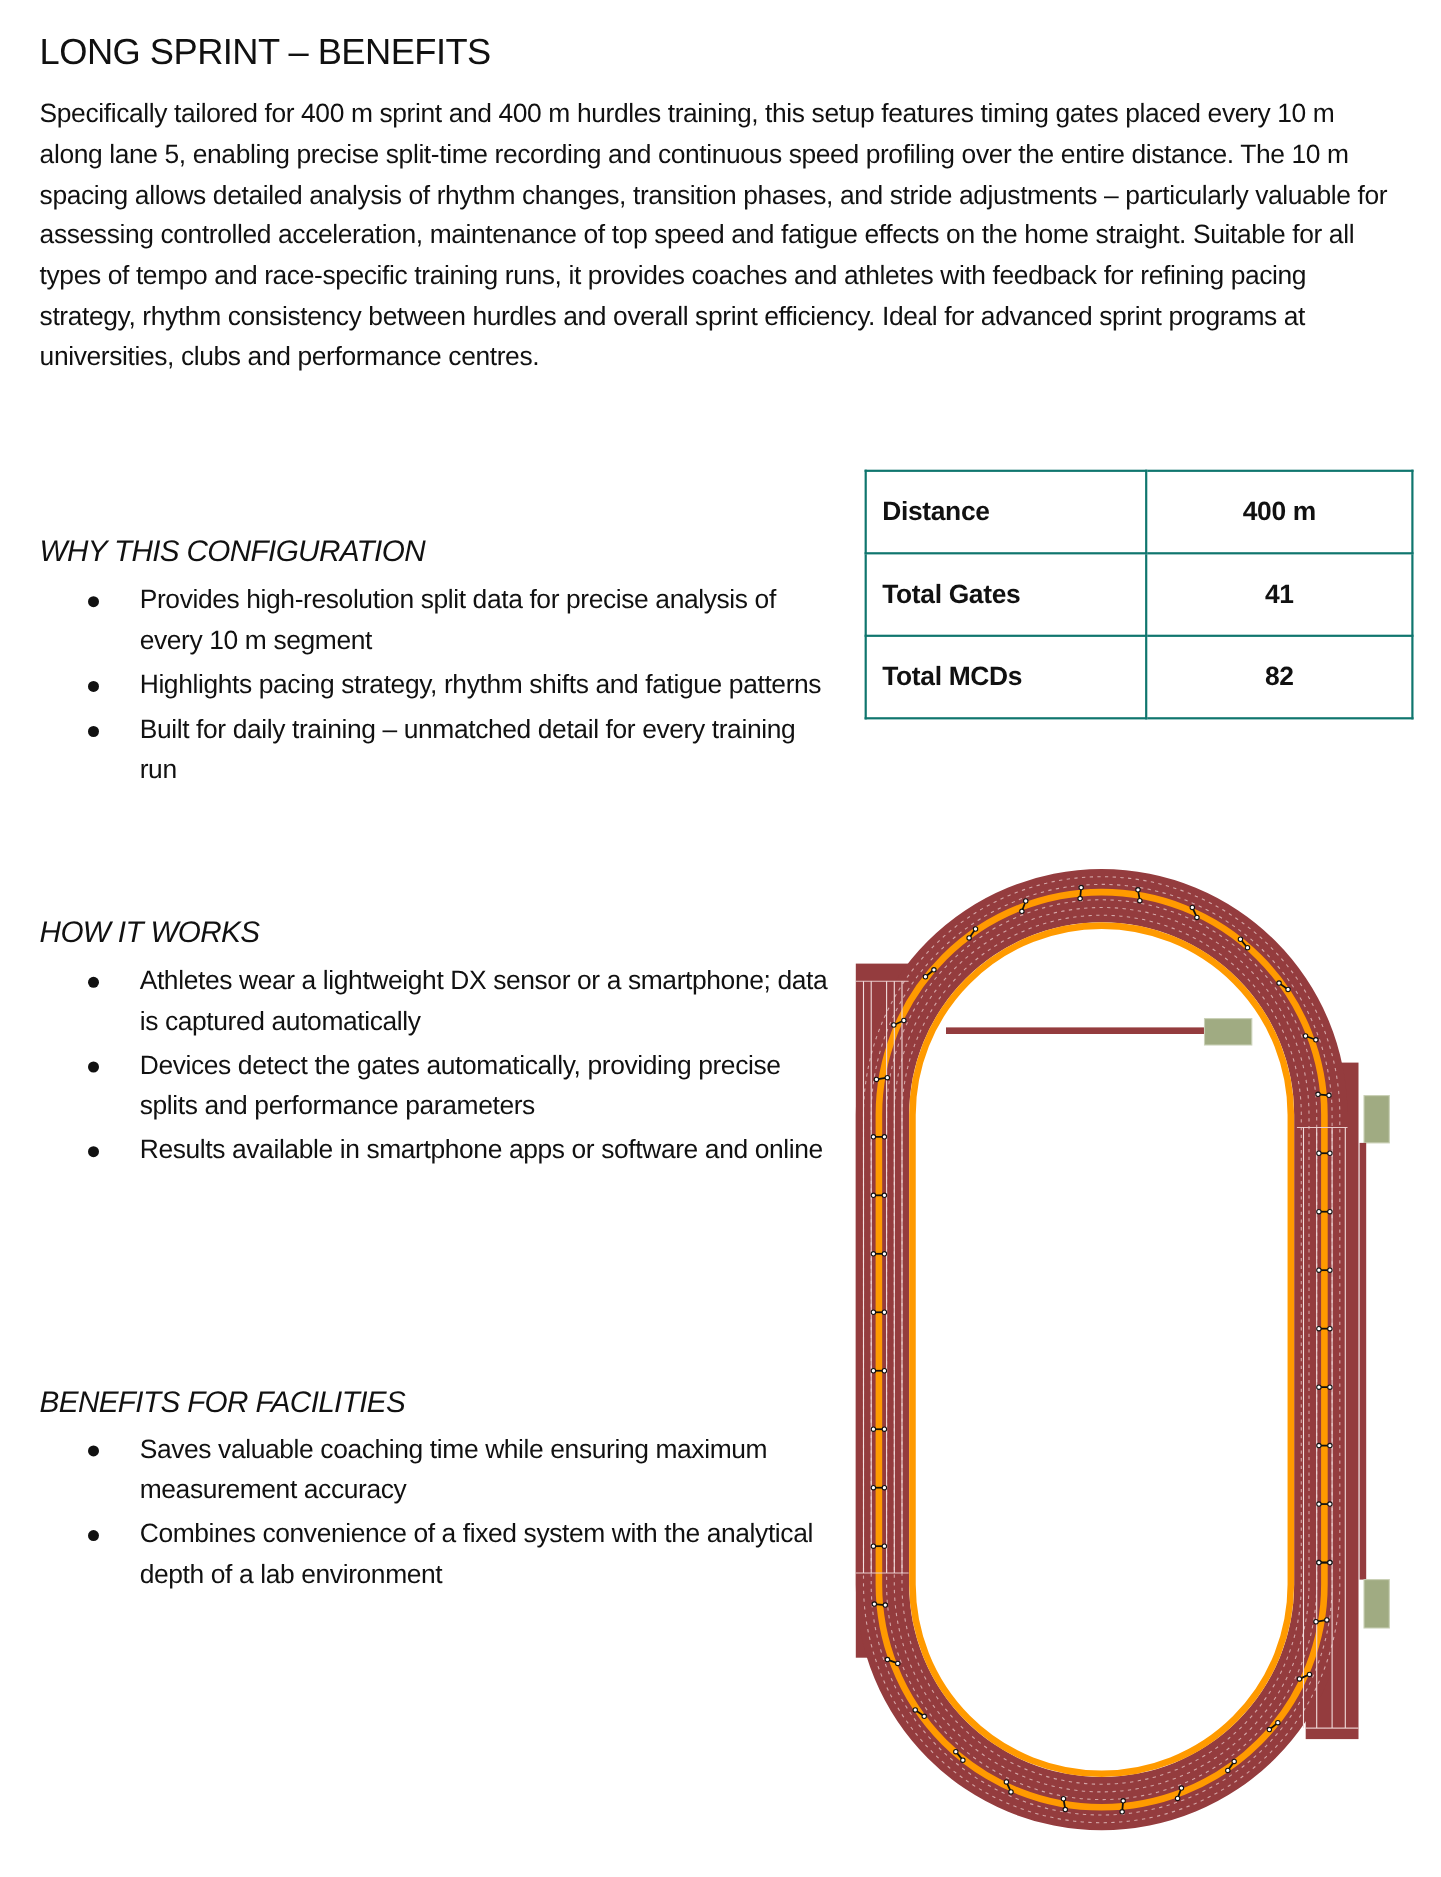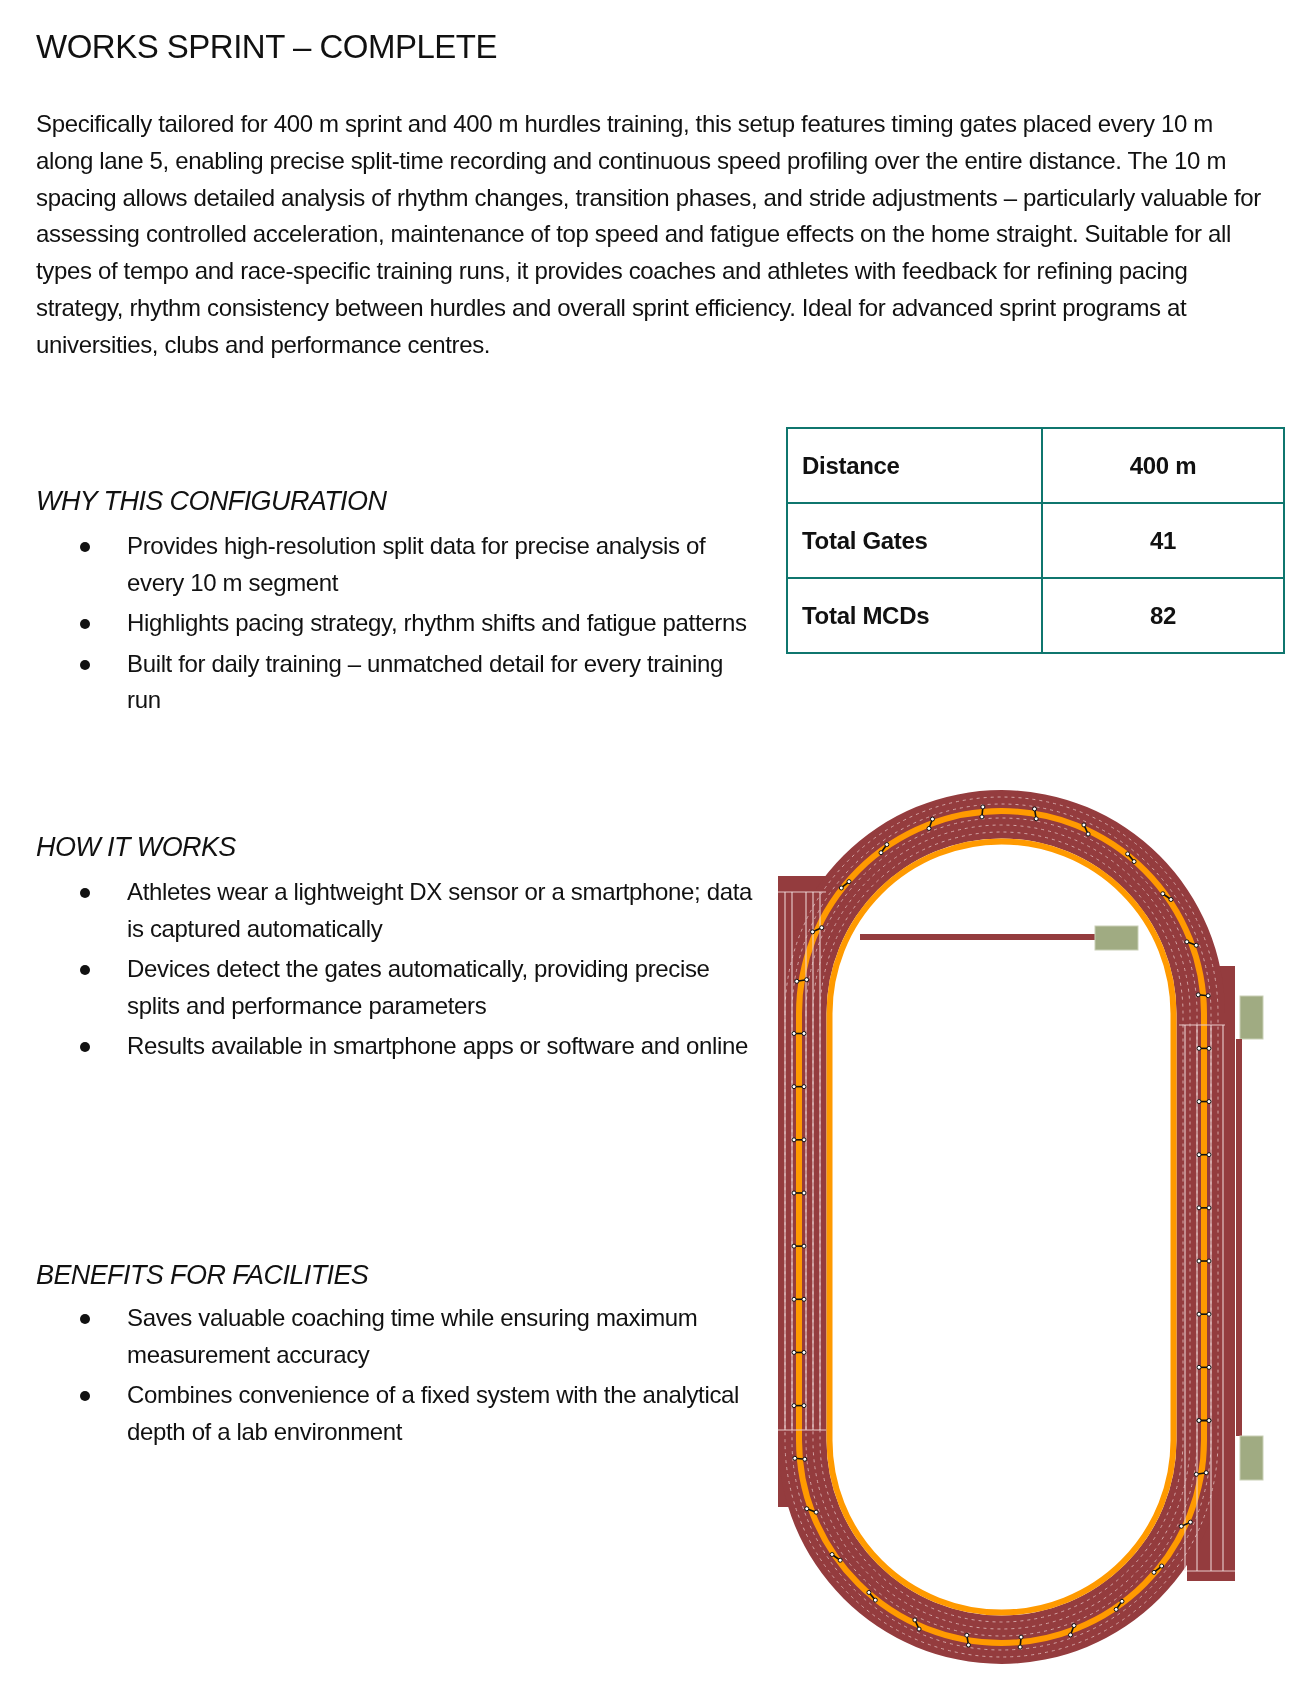--- a/index.html
+++ b/index.html
@@ -1,33 +1,33 @@
 <!DOCTYPE html>
 <html><head>
 <meta charset="utf-8">
 <style>
   html, body { margin:0; padding:0; background:#ffffff; }
   body { width:1310px; height:1706px; position:relative; overflow:hidden;
          font-family:"Liberation Sans", "DejaVu Sans", sans-serif; color:#111; }
   .title { position:absolute; left:36px; top:28px; font-size:33px; font-weight:400; letter-spacing:-0.5px; }
-  .intro { position:absolute; left:36px; top:106px; width:1240px; font-size:24px; line-height:36.8px; letter-spacing:-0.35px; }
+  .intro { position:absolute; left:36px; top:86px; width:1240px; font-size:24px; line-height:36.8px; letter-spacing:-0.35px; }
   .section-head { position:absolute; left:36px; font-size:27px; letter-spacing:-0.6px;font-style:italic; }
   ul.bullets { position:absolute; left:36px; margin:0; padding:0; list-style:none; width:720px; }
   ul.bullets li { position:relative; padding-left:91px; font-size:24px; line-height:36.5px; letter-spacing:-0.35px; margin-bottom:4px; }
   ul.bullets li .dot { position:absolute; left:44px; top:14px; width:10px; height:10px; border-radius:50%; background:#111; }
   table.specs { position:absolute; left:786px; top:427px; border-collapse:collapse; }
   table.specs td { border:2px solid #0f766e; height:73px; font-size:24px; padding:0 14px; letter-spacing:-0.3px; }
   table.specs td.k { width:225px; font-weight:700; }
   table.specs td.v { width:212px; text-align:center;font-weight:bold; }
   svg.track { position:absolute; left:0; top:0; }
 </style>
 </head>
 <body>
 
-<div class="title">WORKS SPRINT – COMPLETE</div>
+<div class="title">LONG SPRINT – BENEFITS</div>
 
 <div class="intro">Specifically tailored for 400 m sprint and 400 m hurdles training, this setup features timing gates placed every 10 m along lane 5, enabling precise split-time recording and continuous speed profiling over the entire distance. The 10 m spacing allows detailed analysis of rhythm changes, transition phases, and stride adjustments – particularly valuable for assessing controlled acceleration, maintenance of top speed and fatigue effects on the home straight. Suitable for all types of tempo and race-specific training runs, it provides coaches and athletes with feedback for refining pacing strategy, rhythm consistency between hurdles and overall sprint efficiency. Ideal for advanced sprint programs at universities, clubs and performance centres.</div>
 
 <table class="specs">
   <tbody>
       <tr>
     <td class="k">Distance</td>
     <td class="v">400 m</td>
   </tr>
   <tr>

